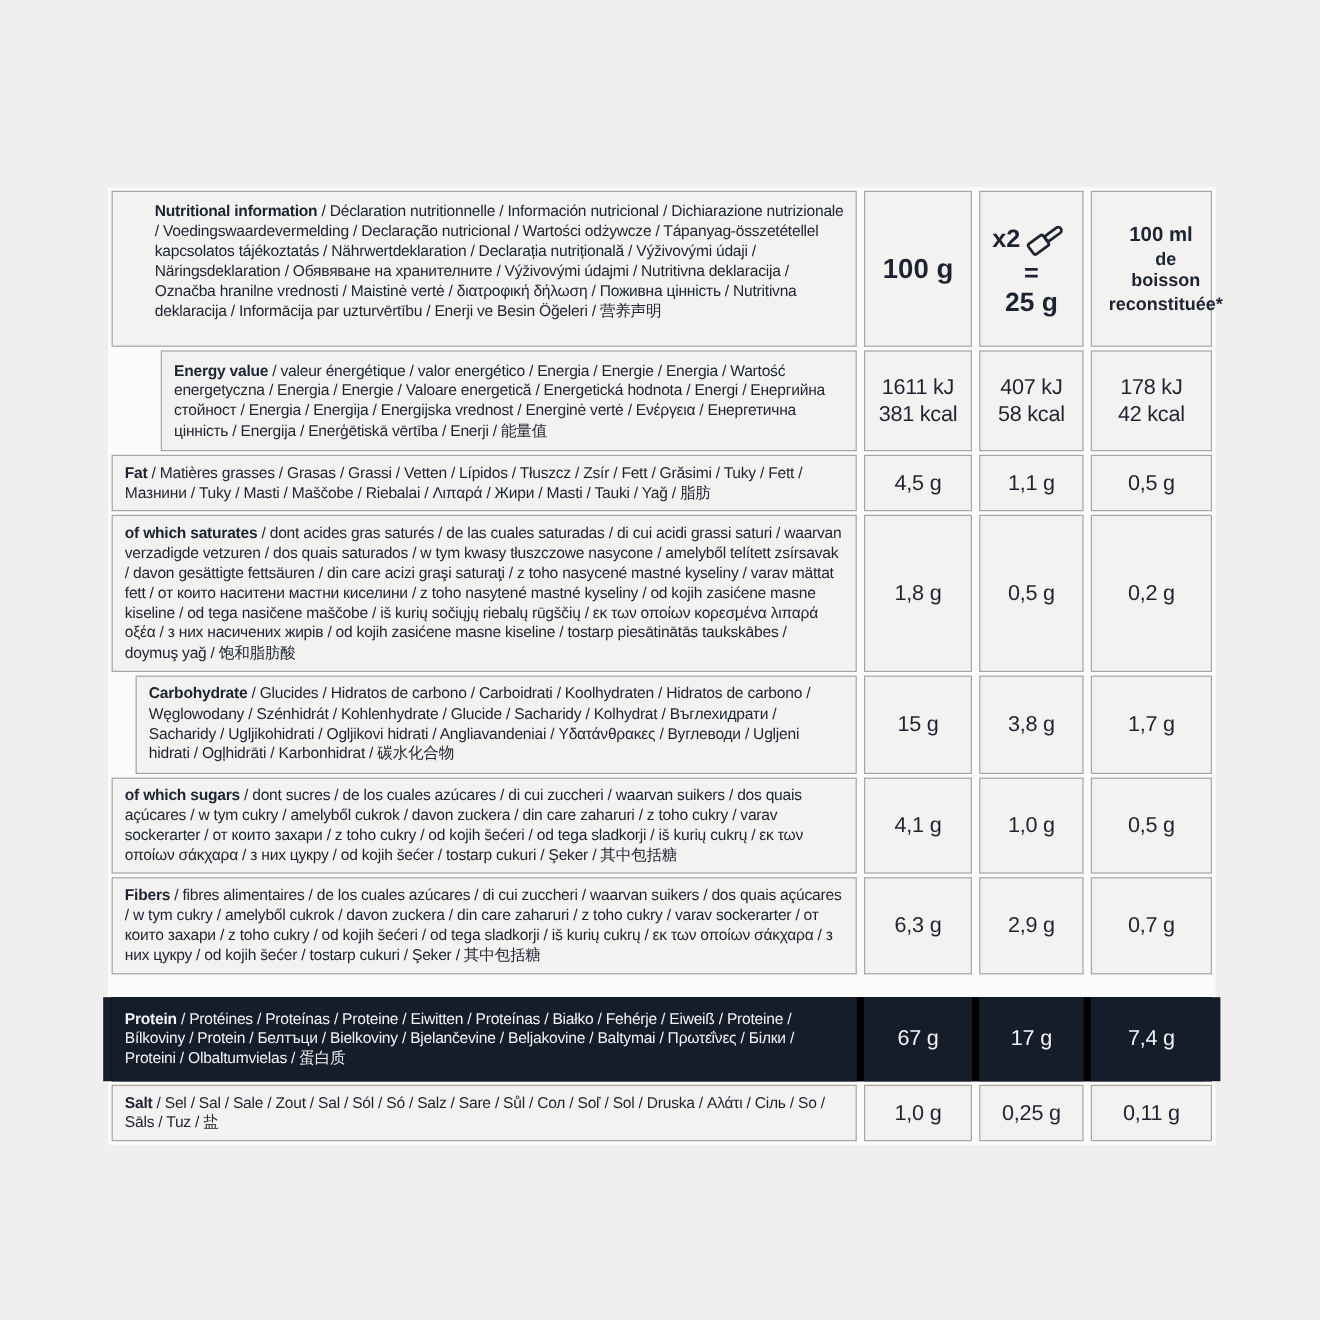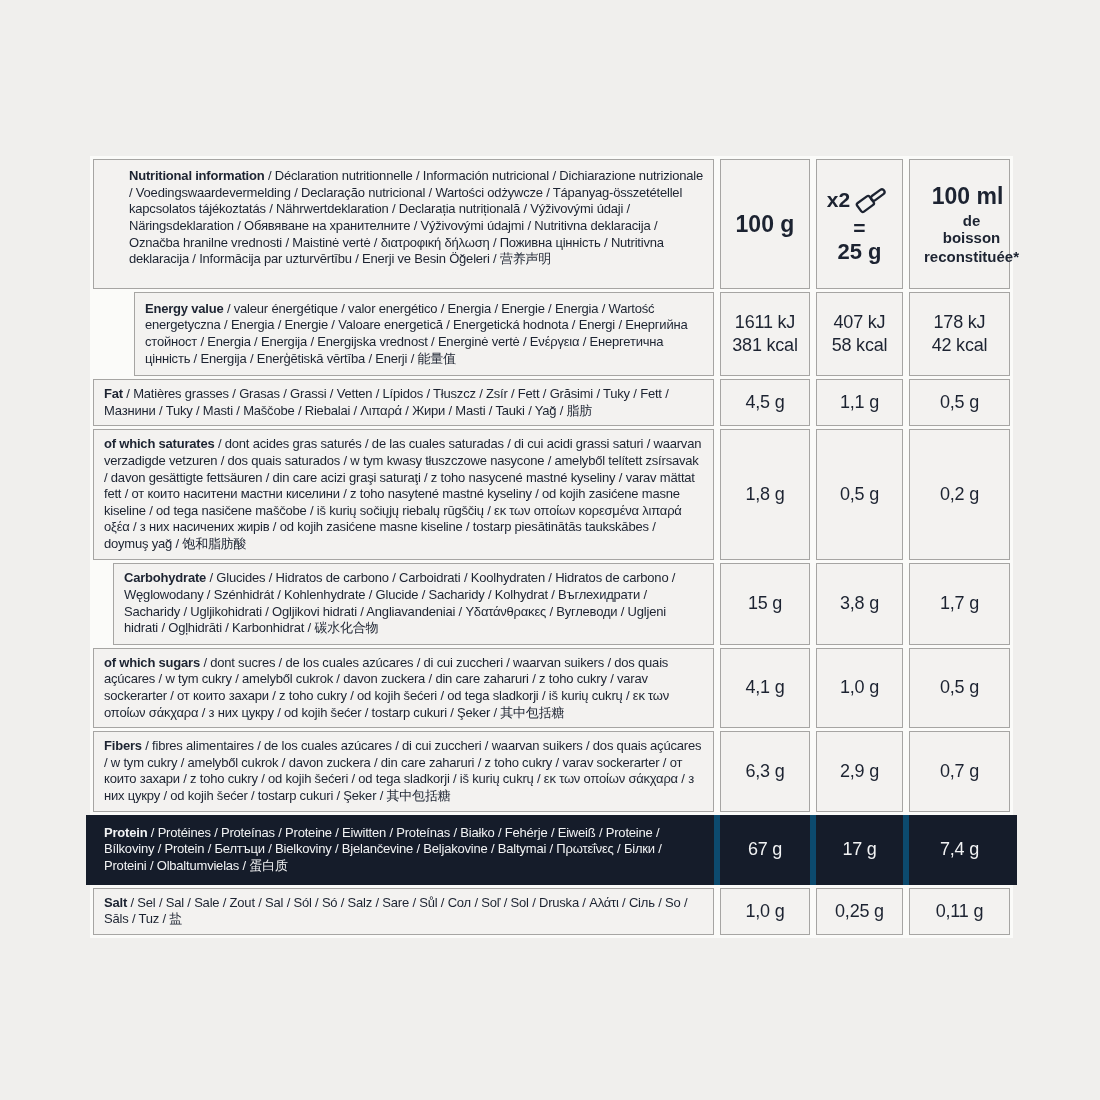--- a/index.html
+++ b/index.html
@@ -57,31 +57,32 @@
     display:flex;flex-direction:column;
     align-items:center;justify-content:center;
     font-weight:bold;
     row-gap:2px;
   }
   .h100g{font-size:23px;font-weight:bold;}
   .scoop-line{display:flex;align-items:center;gap:2px;}
   .x2{font-size:21px;font-weight:bold;text-align:center;}
   .eq{font-size:21px;font-weight:bold;line-height:0.9;}
   .w25{font-size:22px;font-weight:bold;}
-  .ml-amount{font-size:23px;font-weight:bold;margin-left:16px;}
+  .ml-amount{font-size:17px;font-weight:bold;margin-left:16px;}
   .ml-desc{font-size:15px;font-weight:bold;line-height:1.15;text-align:center;margin-left:24px;}
   
   .trow.dark .cell{
     background:#151c2a;
     border-color:#151c2a;
     color:#f2f3f4;
   }
   .trow.dark{
-    background:#0c4a6e;
+    background:#000000;
     box-shadow:-7px 0 0 #151c2a, 7px 0 0 #151c2a;
+    margin-top:16px;
   }
   
   .rh-header{min-height:130px;}
   .rh-energy{min-height:84px;padding-left:41px;}
   .rh-fat{min-height:43px;}
   .rh-sat{min-height:130px;}
   .rh-carb{min-height:82px;padding-left:20px;}
   .rh-sugar{min-height:80px;}
   .rh-fiber{min-height:79px;border-radius:18px;}
   .rh-protein{min-height:70px;}

